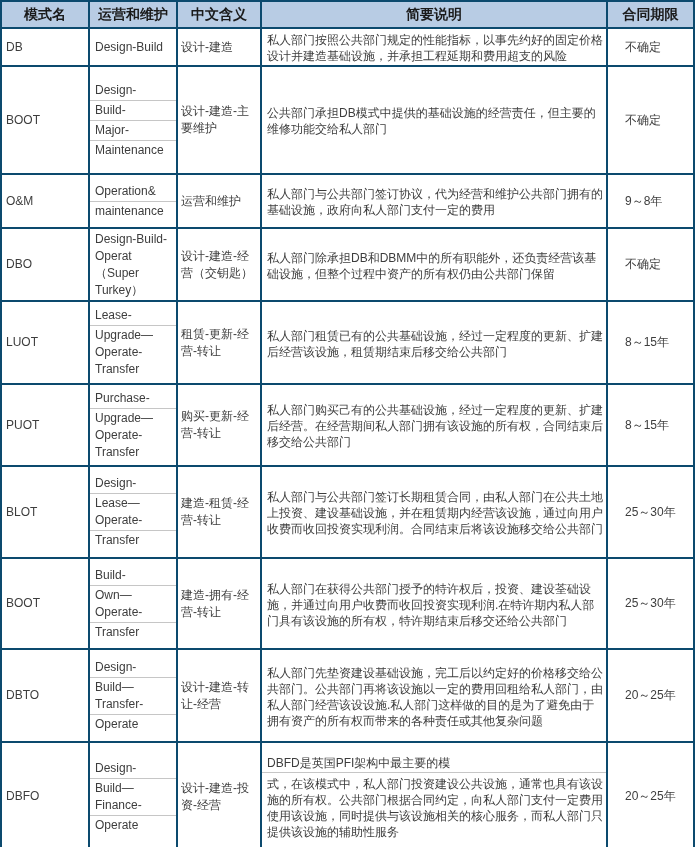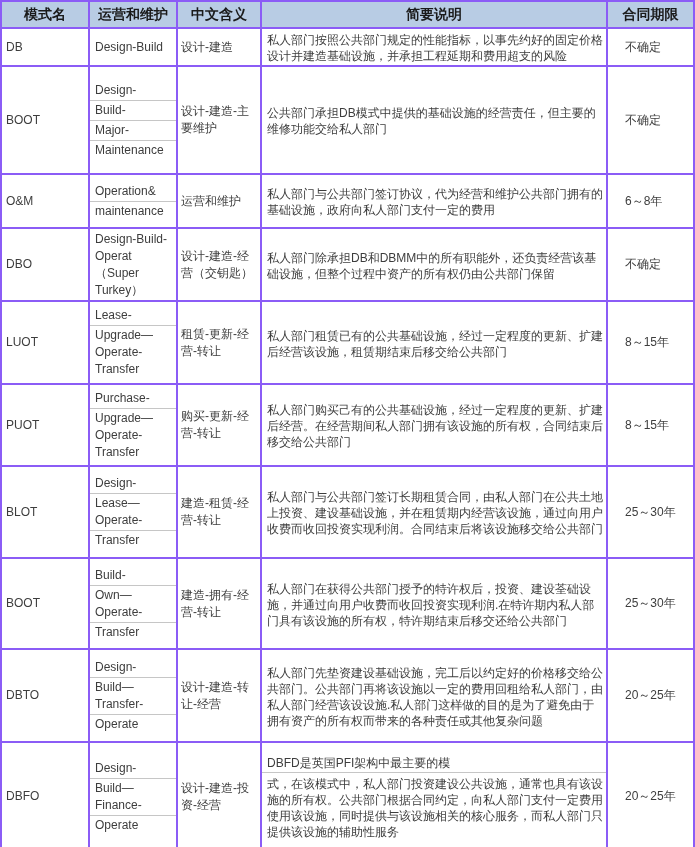--- a/index.html
+++ b/index.html
@@ -11,21 +11,21 @@
     color:#3d3d3d;
     overflow:hidden;
   }
   table.ppp{
     border-collapse:collapse;
     table-layout:fixed;
     width:693px;
     margin:0;
   }
   table.ppp th, table.ppp td{
-    border:2px solid #8b5cf6;
+    border:2px solid #0c4a6e;
     padding:0;
     vertical-align:middle;
     font-size:12px;
     line-height:17px;
     overflow:hidden;
   }
   table.ppp th{
     background:#b8cce4;
     color:#1a1a1a;
     font-size:14px;
@@ -151,21 +151,21 @@
           </td>
           <td class="cn-col">
             <div>运营和维护</div>
           </td>
           <td class="desc-col">
             <div class="stack">
               <div class="seg">私人部门与公共部门签订协议，代为经营和维护公共部门拥有的基础设施，政府向私人部门支付一定的费用</div>
             </div>
           </td>
           <td class="term-col">
-            <div>6～8年</div>
+            <div>9～8年</div>
           </td>
         </tr>
         <tr style="height: 73px;">
           <td class="mode-col">
             <div>DBO</div>
           </td>
           <td>
             <div class="stack">
               <div class="seg">Design-Build-Operat（Super Turkey）</div>
             </div>

